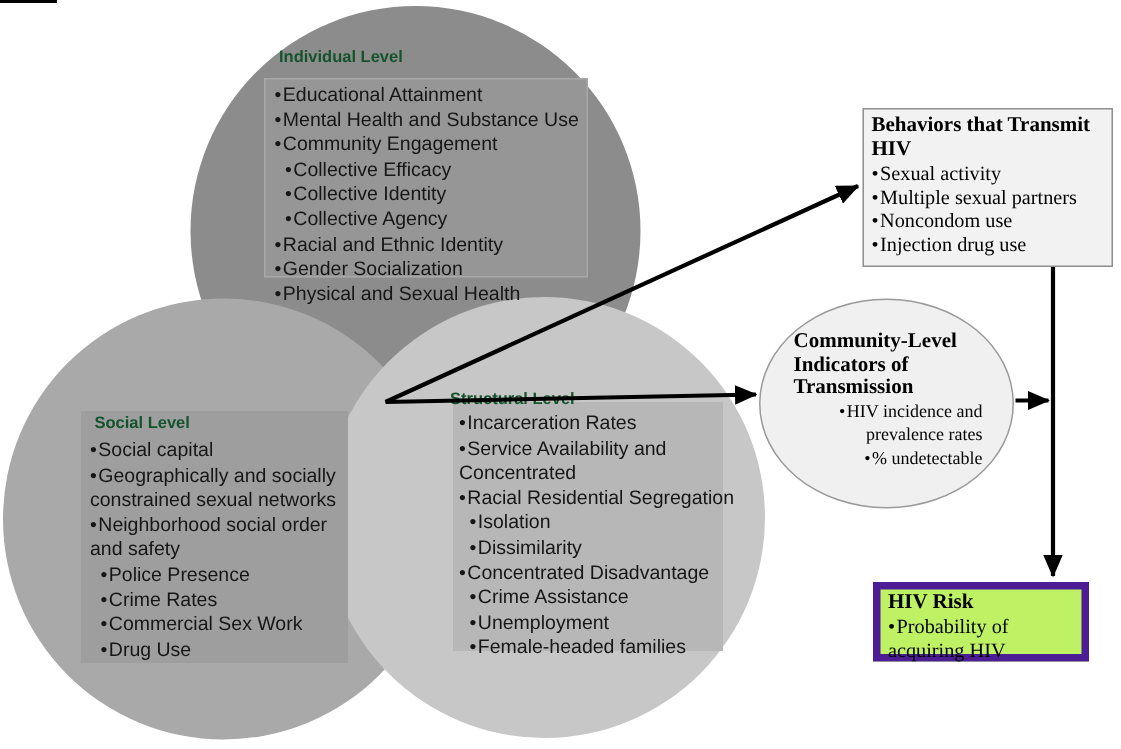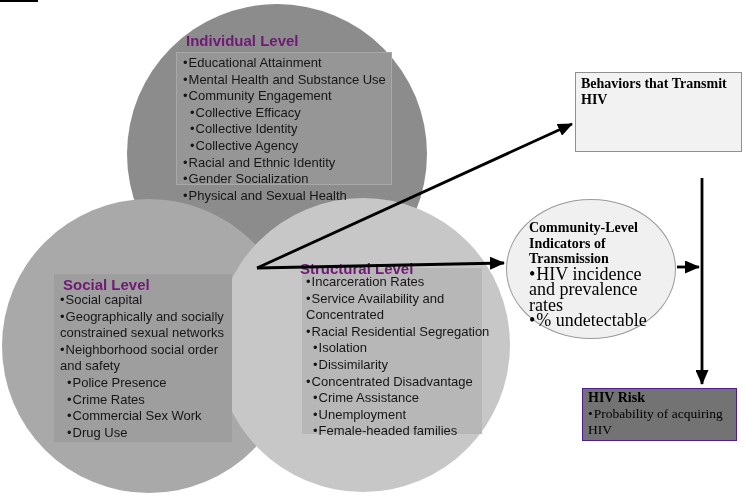--- a/index.html
+++ b/index.html
@@ -11,44 +11,44 @@
   .circle{position:absolute;border-radius:50%;}
   .circle.individual{left:127px;top:4px;width:300px;height:300px;background:#8c8c8c;}
   .circle.social{left:2px;top:199px;width:294px;height:294px;background:#a9a9a9;}
   .circle.structural{left:216px;top:198px;width:294px;height:294px;background:#c7c7c7;}
 
   .inner-box{position:absolute;}
   .inner-box.individual{left:176px;top:52px;width:216px;height:133px;background:#969696;border:1px solid #a8a8a8;box-sizing:border-box;}
   .inner-box.social{left:54px;top:274px;width:178px;height:168px;background:#9e9e9e;}
   .inner-box.structural{left:302px;top:268px;width:180px;height:166px;background:#b7b7b7;}
 
-  .vtitle{position:absolute;font-weight:bold;font-size:15px;color:#701a75;white-space:nowrap;}
+  .vtitle{position:absolute;font-weight:bold;font-size:11px;color:#14532d;white-space:nowrap;}
   .vtitle.individual{left:186px;top:32px;}
   .vtitle.social{left:63px;top:276px;}
   .vtitle.structural{left:300px;top:260px;}
 
   .vlist{position:absolute;font-size:13px;color:#161616;line-height:16.6px;white-space:nowrap;}
   .vlist.individual{left:183px;top:55px;}
   .vlist.social{left:60px;top:292px;}
   .vlist.structural{left:306px;top:264px;margin-top:10px;}
   .ln{white-space:nowrap;}
   .ln.ind{margin-left:7px;}
   .blt{margin-right:1px;}
 
   .flow-box{position:absolute;box-sizing:border-box;font-family:"Liberation Serif",serif;color:#000;}
   .flow-box .ftitle{font-weight:bold;font-size:14px;line-height:16px;}
   .flow-list .ln{white-space:normal;font-size:13.5px;line-height:15.5px;}
 
-  .behaviors{left:575px;top:72px;width:167px;height:80px;background:#f2f2f2;border:1px solid #8f8f8f;padding:3px 5px;}
-  .hivrisk{left:582px;top:388px;width:155px;height:53px;background:#737373;border:1px solid #4c1d95;padding:1px 5px;}
+  .behaviors{left:575px;top:72px;width:167px;height:106px;background:#f2f2f2;border:1px solid #8f8f8f;padding:3px 5px;}
+  .hivrisk{left:582px;top:388px;width:144px;height:53px;background:#bef264;border:5px solid #4c1d95;padding:1px 5px;}
   .ellipse{position:absolute;left:506px;top:199px;width:170px;height:140px;border-radius:50%;
            background:#f0f0f0;border:1px solid #9a9a9a;box-sizing:border-box;}
   .ellipse-content{position:absolute;left:529px;top:220px;width:126px;font-family:"Liberation Serif",serif;color:#000;}
   .ellipse-content .ftitle{font-weight:bold;font-size:14px;line-height:15.5px;}
-  .ellipse-content .ln{white-space:normal;font-size:18px;line-height:15.5px;}
+  .ellipse-content .ln{white-space:normal;font-size:12px;line-height:15.5px;text-align:right;}
 
   svg.arrows{position:absolute;left:0;top:0;width:747px;height:499px;pointer-events:none;}
 </style>
 </head>
 <body>
 
 <div class="canvas">
 
   <div class="artifact"></div>
 
@@ -94,20 +94,26 @@
       <div class="ln ind"><span class="blt">•</span><span>Isolation</span></div>
       <div class="ln ind"><span class="blt">•</span><span>Dissimilarity</span></div>
       <div class="ln"><span class="blt">•</span><span>Concentrated Disadvantage</span></div>
       <div class="ln ind"><span class="blt">•</span><span>Crime Assistance</span></div>
       <div class="ln ind"><span class="blt">•</span><span>Unemployment</span></div>
       <div class="ln ind"><span class="blt">•</span><span>Female-headed families</span></div>
     </div>
 
   <div class="flow-box behaviors">
     <div class="ftitle">Behaviors that Transmit HIV</div>
+    <div class="flow-list">
+        <div class="ln"><span class="blt">•</span><span>Sexual activity</span></div>
+        <div class="ln"><span class="blt">•</span><span>Multiple sexual partners</span></div>
+        <div class="ln"><span class="blt">•</span><span>Noncondom use</span></div>
+        <div class="ln"><span class="blt">•</span><span>Injection drug use</span></div>
+      </div>
   </div>
 
   <div class="ellipse"></div>
   <div class="ellipse-content">
     <div class="ftitle">Community-Level Indicators of Transmission</div>
     <div class="flow-list">
         <div class="ln"><span class="blt">•</span><span>HIV incidence and prevalence rates</span></div>
         <div class="ln"><span class="blt">•</span><span>% undetectable</span></div>
       </div>
   </div>

